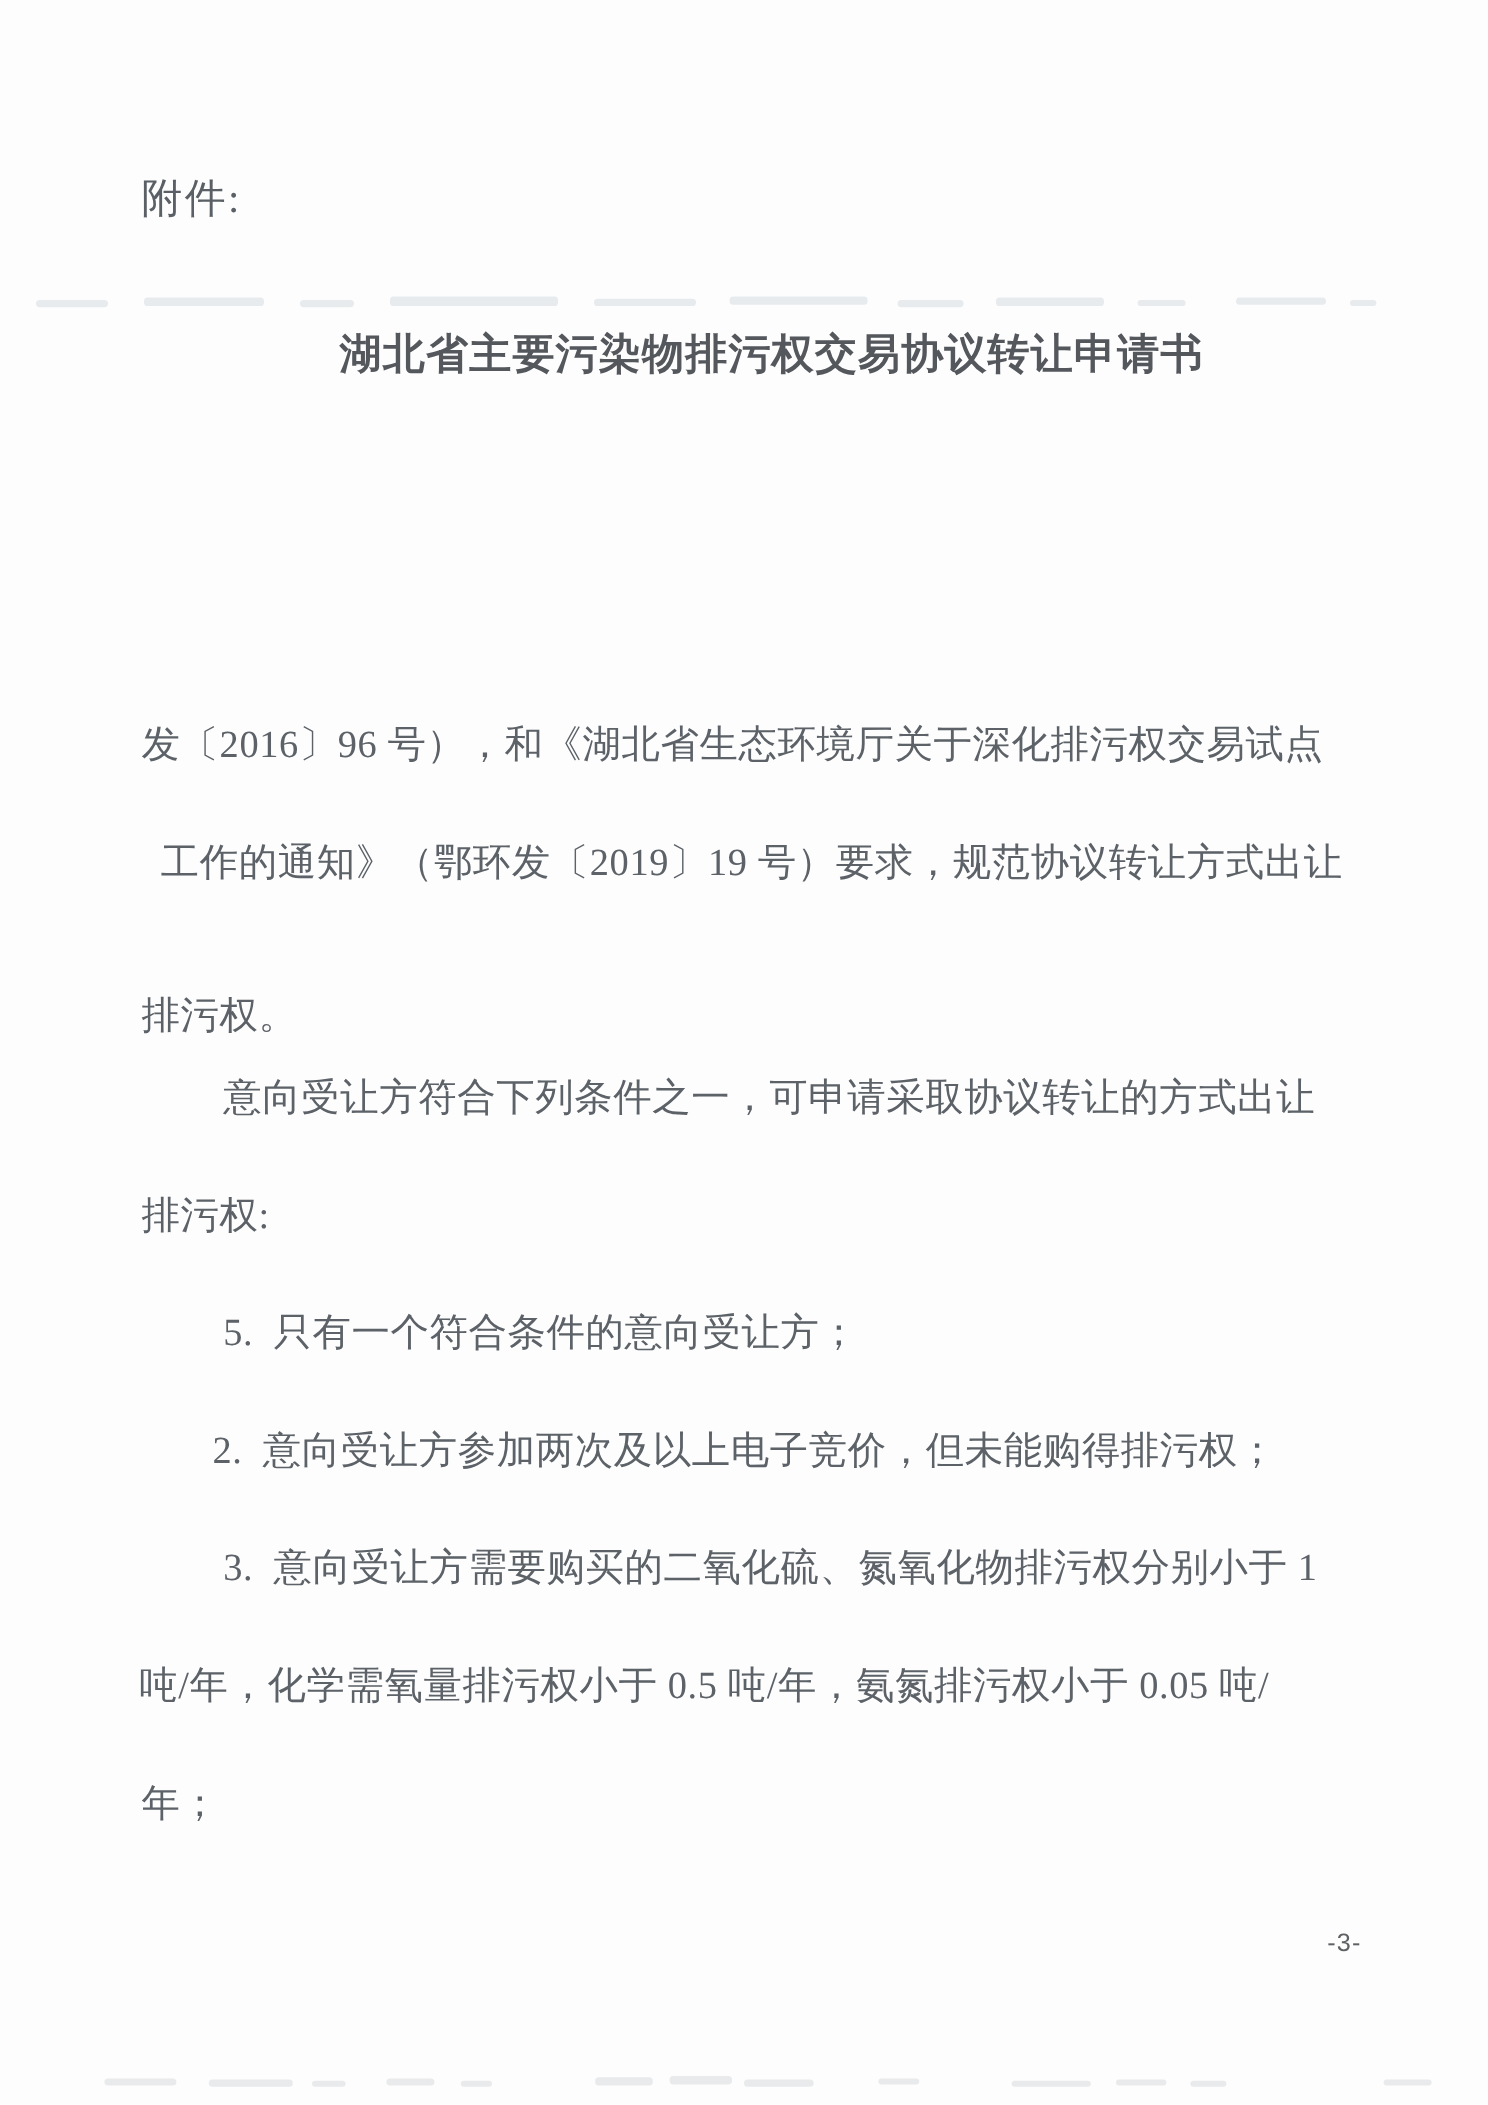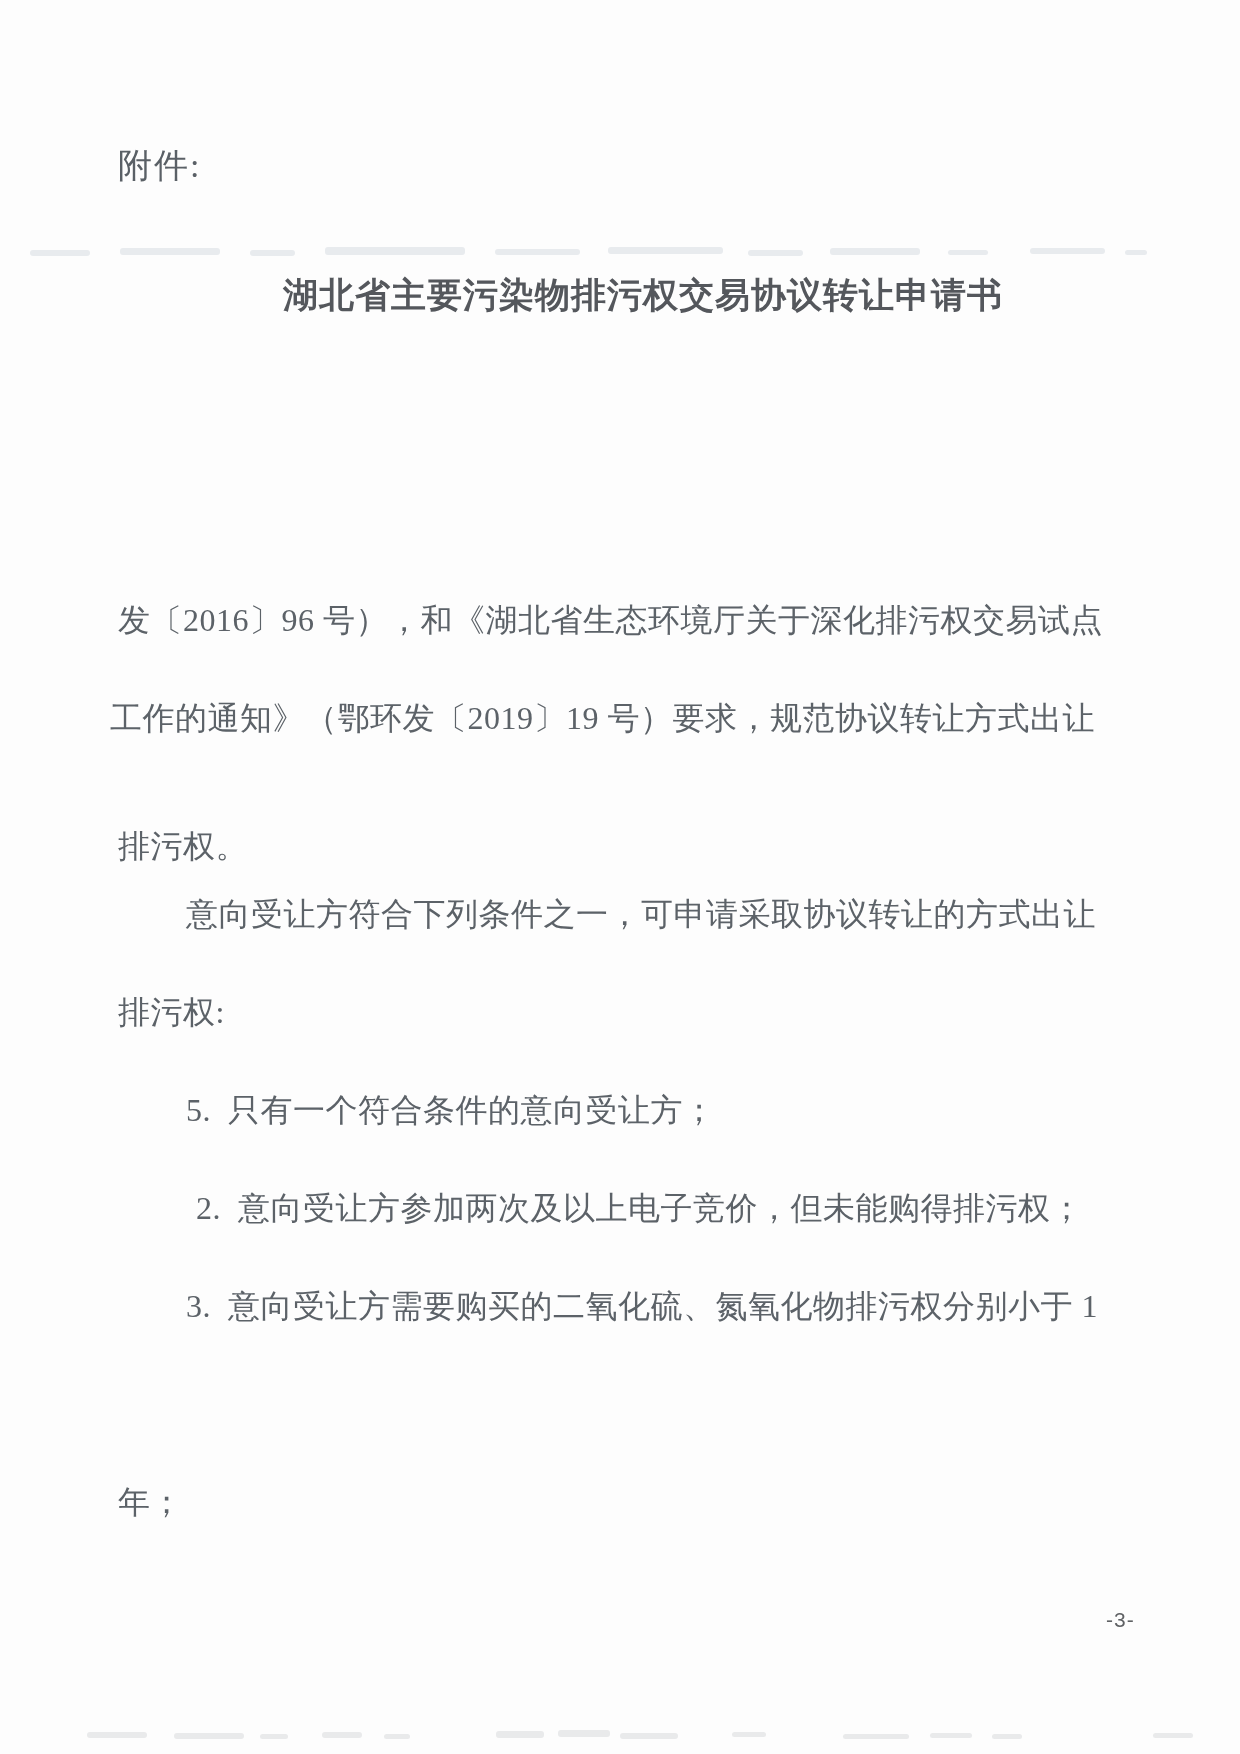--- a/index.html
+++ b/index.html
@@ -89,29 +89,30 @@
     <div class="artifact" style="left:830px; top:248px; width:90px;  height:7px;"></div>
     <div class="artifact" style="left:948px; top:250px; width:40px;  height:5px;"></div>
     <div class="artifact" style="left:1030px;top:248px; width:75px;  height:6px;"></div>
     <div class="artifact" style="left:1125px;top:250px; width:22px;  height:5px;"></div>
   </div>
 
   <div class="doc-title">湖北省主要污染物排污权交易协议转让申请书</div>
 
 
   <div class="body-line" style="left:118px; top:599px;">发〔2016〕96 号），和《湖北省生态环境厅关于深化排污权交易试点</div>
-  <div class="body-line" style="left:110px; top:697px;">工作的通知》（鄂环发〔2019〕19 号）要求，规范协议转让方式出让</div>
+  <div class="body-line" style="left:134px; top:697px;">工作的通知》（鄂环发〔2019〕19 号）要求，规范协议转让方式出让</div>
   <div class="body-line" style="left:118px; top:825px;">排污权。</div>
 
   <div class="body-line" style="left:186px; top:893px;">意向受让方符合下列条件之一，可申请采取协议转让的方式出让</div>
   <div class="body-line" style="left:118px; top:991px;">排污权:</div>
 
   <div class="body-line" style="left:186px; top:1089px;">5.  只有一个符合条件的意向受让方；</div>
-  <div class="body-line" style="left:196px; top:1187px;">2.  意向受让方参加两次及以上电子竞价，但未能购得排污权；</div>
+  <div class="body-line" style="left:177px; top:1187px;">2.  意向受让方参加两次及以上电子竞价，但未能购得排污权；</div>
   <div class="body-line" style="left:186px; top:1285px;">3.  意向受让方需要购买的二氧化硫、氮氧化物排污权分别小于 1</div>
+  <div class="body-line" style="left:116px; top:1383px;">吨/年，化学需氧量排污权小于 0.5 吨/年，氨氮排污权小于 0.05 吨/</div>
   <div class="body-line" style="left:118px; top:1481px;">年；</div>
 
   <div class="page-number">-3-</div>
 
   <div>
     <div class="artifact bottom" style="left:87px;  top:1732px; width:60px; height:6px;"></div>
     <div class="artifact bottom" style="left:174px; top:1733px; width:70px; height:6px;"></div>
     <div class="artifact bottom" style="left:260px; top:1734px; width:28px; height:5px;"></div>
     <div class="artifact bottom" style="left:322px; top:1732px; width:40px; height:6px;"></div>
     <div class="artifact bottom" style="left:384px; top:1734px; width:26px; height:5px;"></div>

